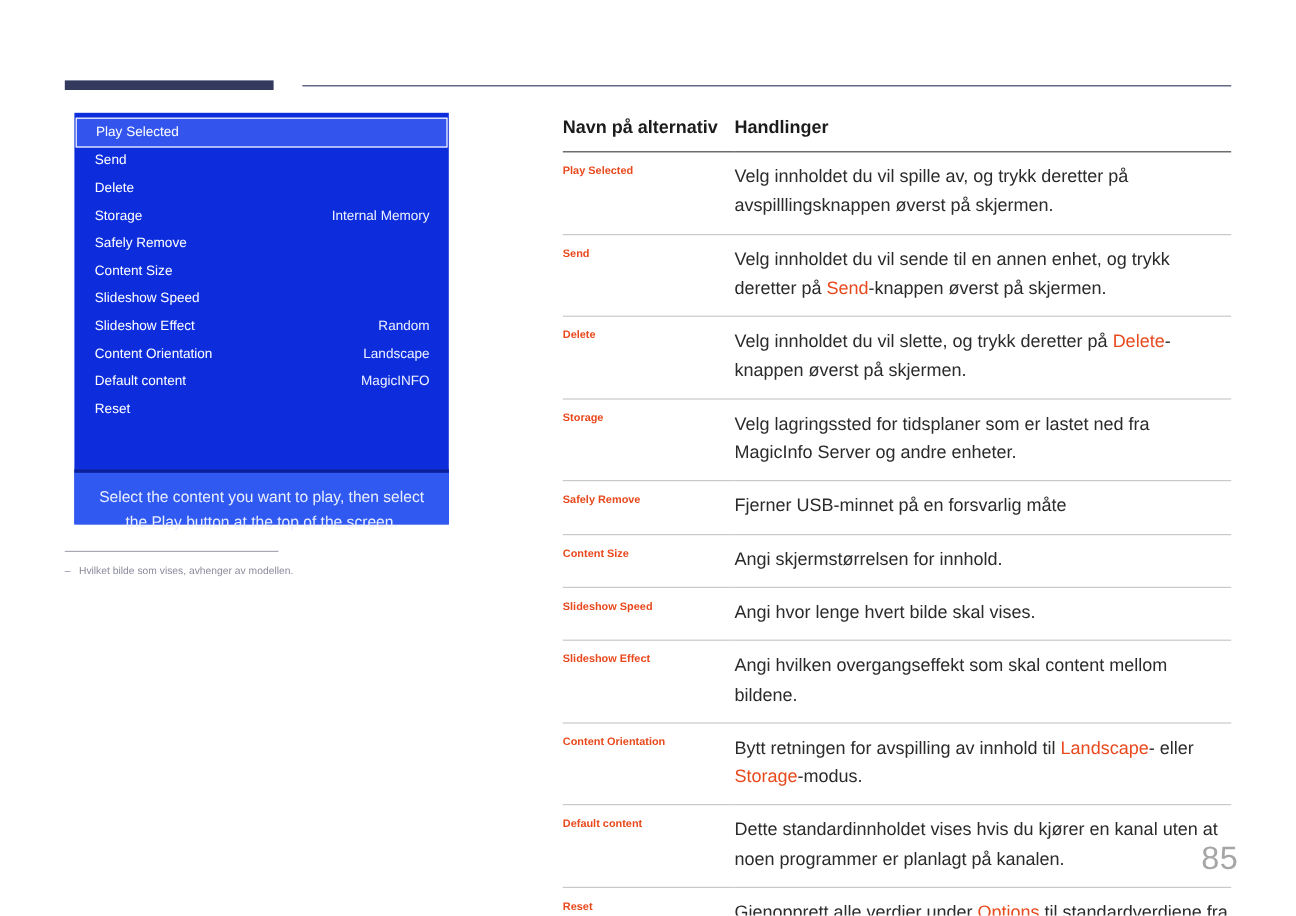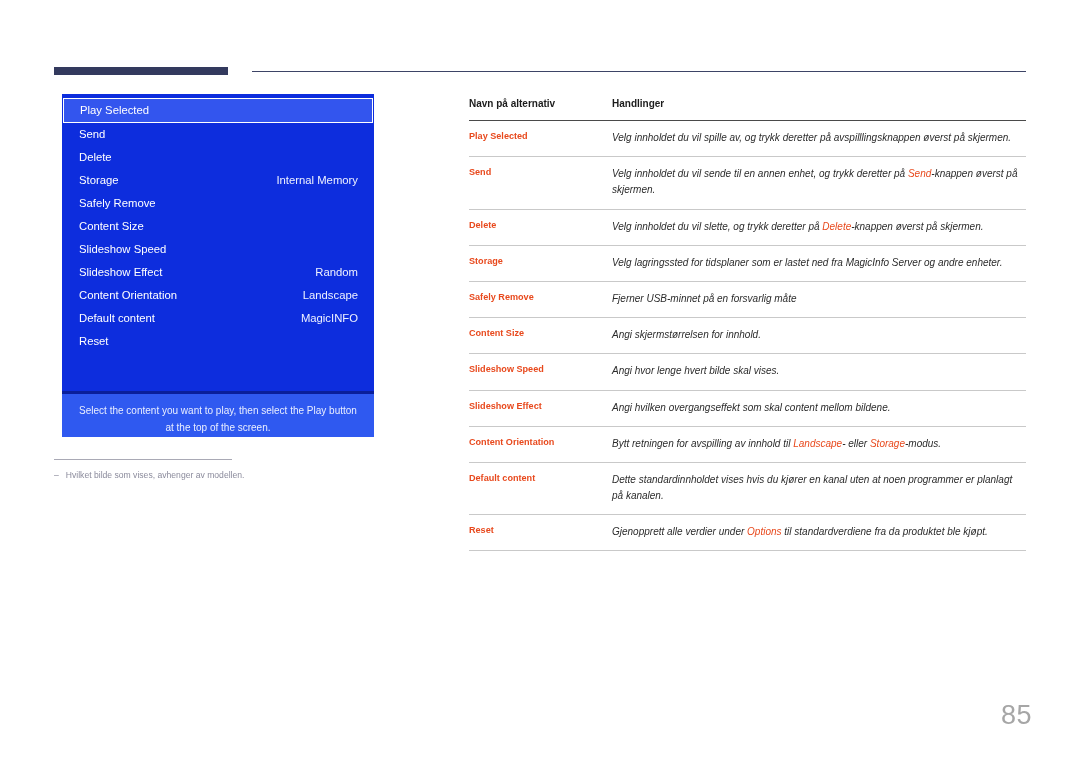--- a/index.html
+++ b/index.html
@@ -81,21 +81,21 @@
     margin: 0 1px;
     padding-left: 16px;
   }
   #panel-hint {
     position: absolute;
     left: 0; right: 0; bottom: 0;
     height: 46px;
     background: #2f59f0;
     border-top: 3px solid #0a1f9b;
     color: #e9eeff;
-    font-size: 10px;
+    font-size: 13px;
     line-height: 1.65;
     text-align: center;
     padding: 9px 16px 0 16px;
   }
 
   
   #footnote-wrap {
     margin-top: 22px;
     width: 232px;
   }
@@ -121,21 +121,21 @@
   }
   table#opt-table {
     width: 100%;
     border-collapse: collapse;
     table-layout: fixed;
   }
   table#opt-table col.c1 { width: 143px; }
   table#opt-table col.c2 { width: auto; }
   table#opt-table thead th {
     text-align: left;
-    font-size: 10px;
+    font-size: 15px;
     font-weight: bold;
     color: #1c1c1c;
     padding: 0 0 11px 0;
     border-bottom: 1.6px solid #4a4a4a;
     vertical-align: top;
   }
   table#opt-table tbody td {
     padding: 9px 0 10px 0;
     border-bottom: 1px solid #c9c9c9;
     vertical-align: top;
@@ -144,25 +144,24 @@
     border-bottom: 1px solid #c9c9c9;
   }
   td.opt-name {
     font-size: 9.1px;
     font-weight: bold;
     color: #e8491d;
     padding-right: 8px;
     line-height: 1.5;
   }
   td.opt-desc {
-    font-size: 10px;
+    font-size: 15px;
     color: #2b2b2b;
     line-height: 1.62;
     padding-right: 4px;
-    font-style: italic;
   }
   td.opt-desc .hl { color: #e8491d; }
 
   
   #page-number {
     position: absolute;
     right: 48px; bottom: 32px;
     font-size: 27px;
     color: #a6a6a6;
     letter-spacing: 0.5px;

